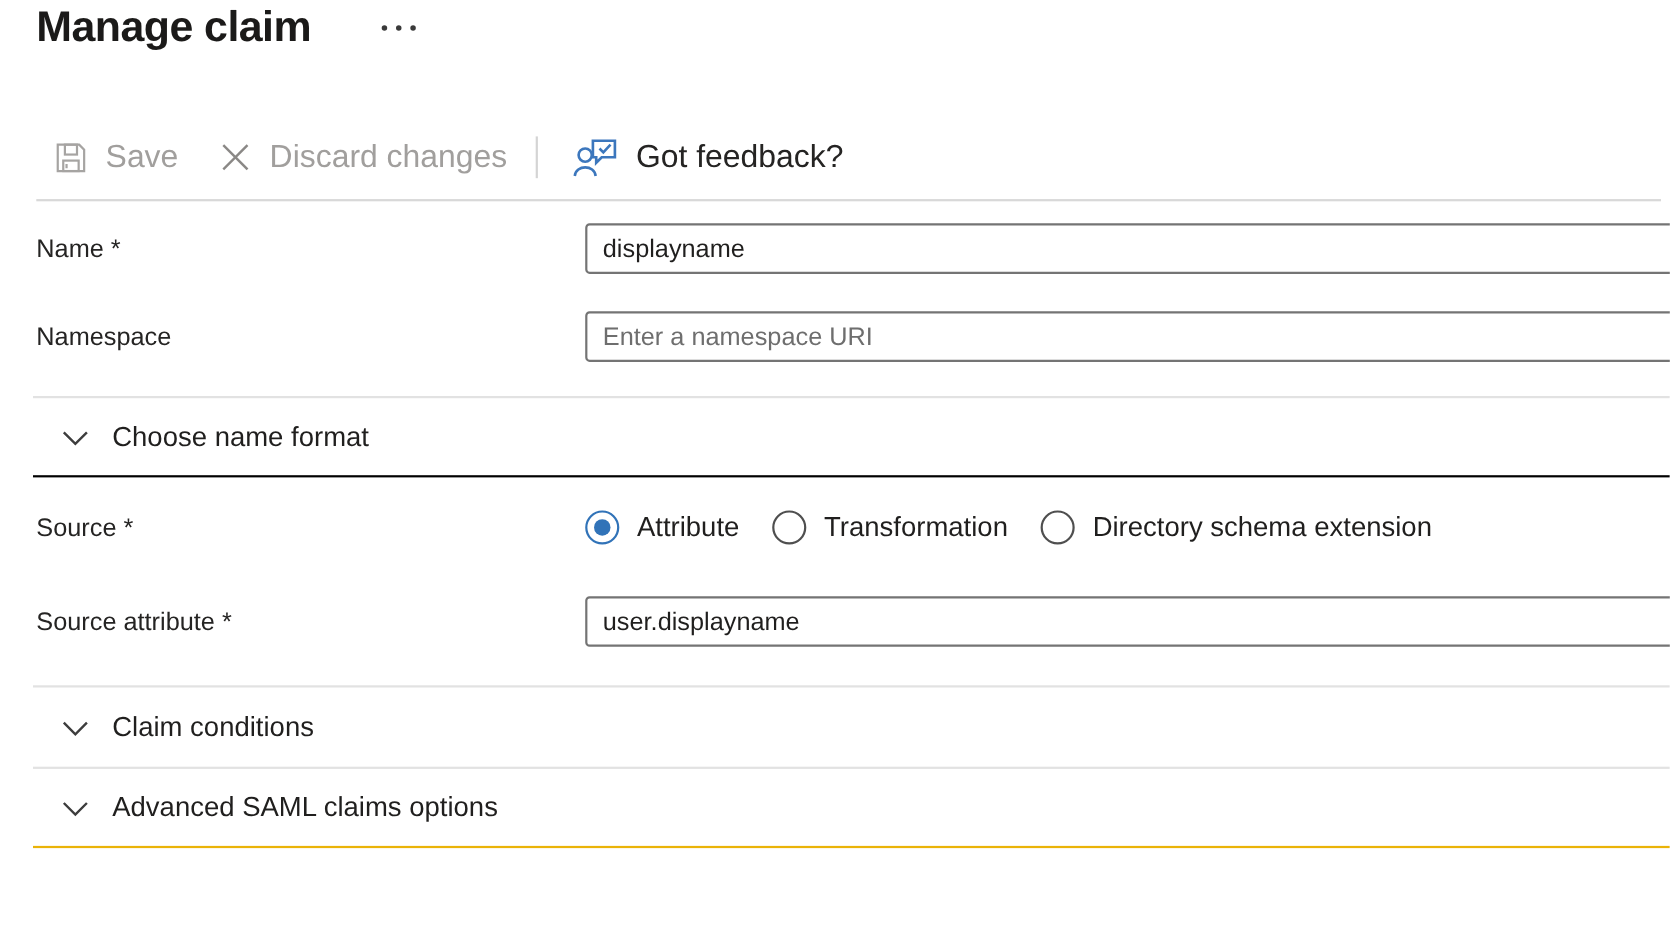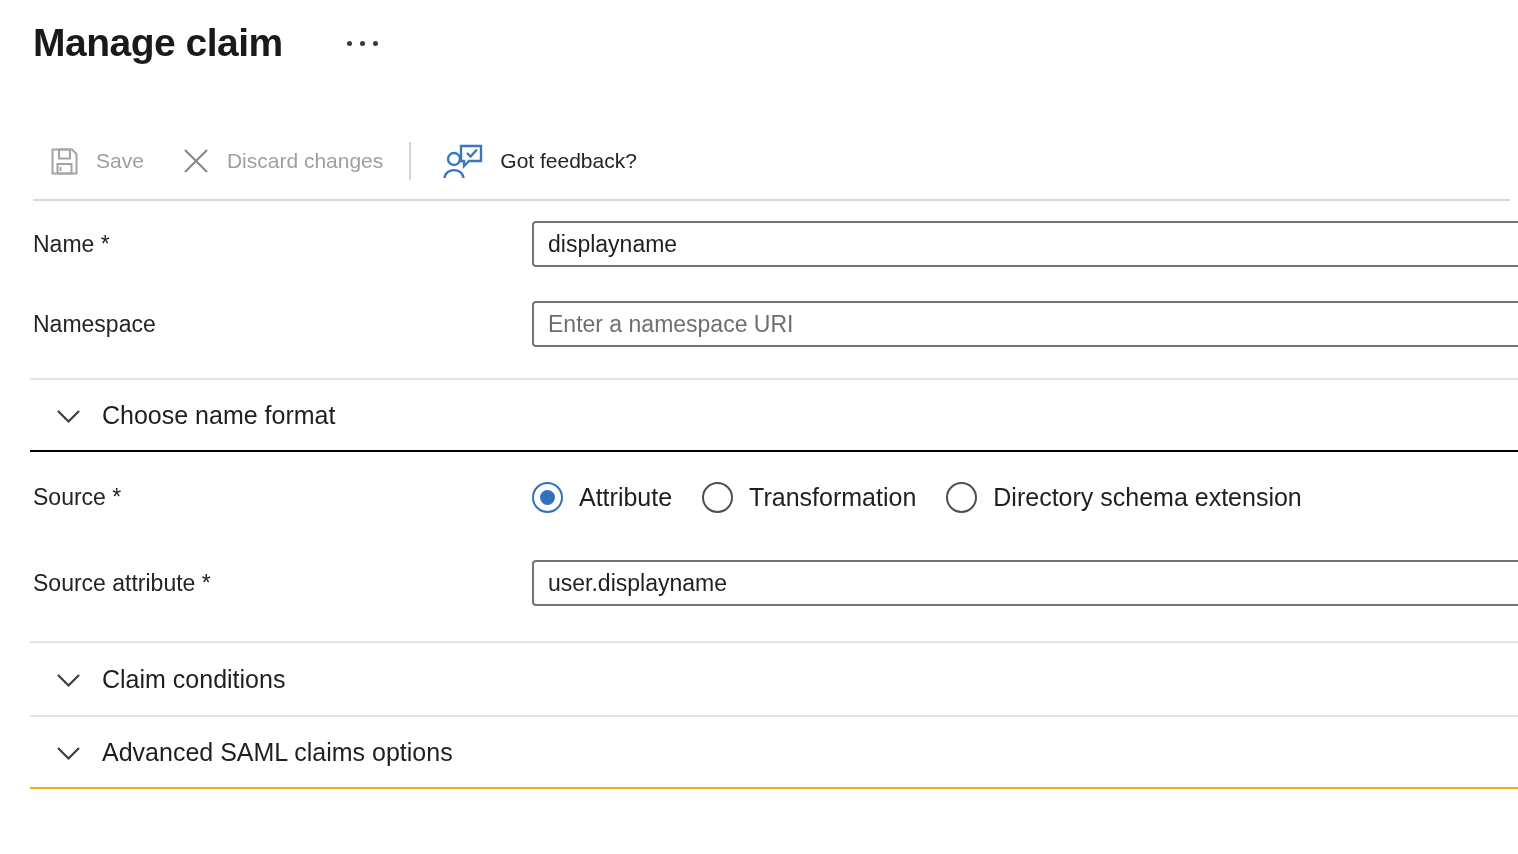--- a/index.html
+++ b/index.html
@@ -1,28 +1,28 @@
 <!DOCTYPE html>
 <html><head>
 <meta charset="utf-8">
 <style>
   * { margin:0; padding:0; box-sizing:border-box; }
   html,body { width:1518px; height:854px; background:#ffffff; overflow:hidden;
     font-family:"Liberation Sans","DejaVu Sans",sans-serif; }
-  .page { padding-top:18px; }
+  .page { }
 
   
   .title-row { display:flex; align-items:center; margin-left:33px; height:50px; }
   .page-title { font-size:39px; font-weight:700; color:#1b1a19; letter-spacing:-0.5px; }
   .more-btn { display:flex; gap:8px; margin-left:58px; align-items:center; padding:6px; cursor:pointer; }
   .more-btn .dot { width:5px; height:5px; border-radius:50%; background:#3a3a3a; }
 
   
   .toolbar { display:flex; align-items:center; margin-top:70px; padding-left:48px; height:46px; }
-  .tb-btn { display:flex; align-items:center; gap:15px; font-size:21px;justify-content:flex-end; }
+  .tb-btn { display:flex; align-items:center; gap:15px; font-size:29px;justify-content:flex-end; }
   .tb-btn.disabled { color:#a19f9d; }
   .tb-btn.enabled { color:#252423; }
   .tb-sep { width:2px; height:38px; background:#d4d4d4; margin:0 32px 0 26px; }
   .tb-gap { width:36px; }
   .toolbar-rule { border-top:2px solid #d8d8d8; margin:15px 8px 0 33px; }
 
   
   .form-row { display:flex; align-items:center; padding-left:33px; position:relative; }
   .form-label { flex:0 0 499px; font-size:23px; color:#252423; }
   .field-input { flex:1; height:46px; border:2px solid #747474; border-radius:4px;

